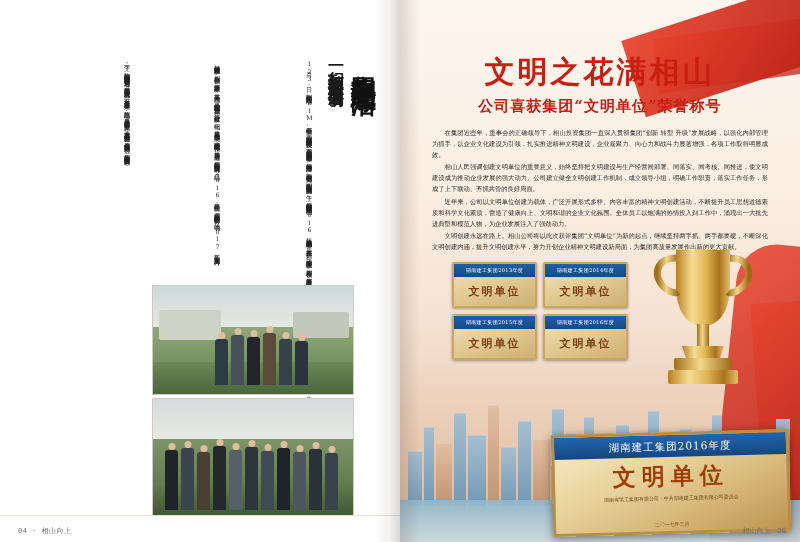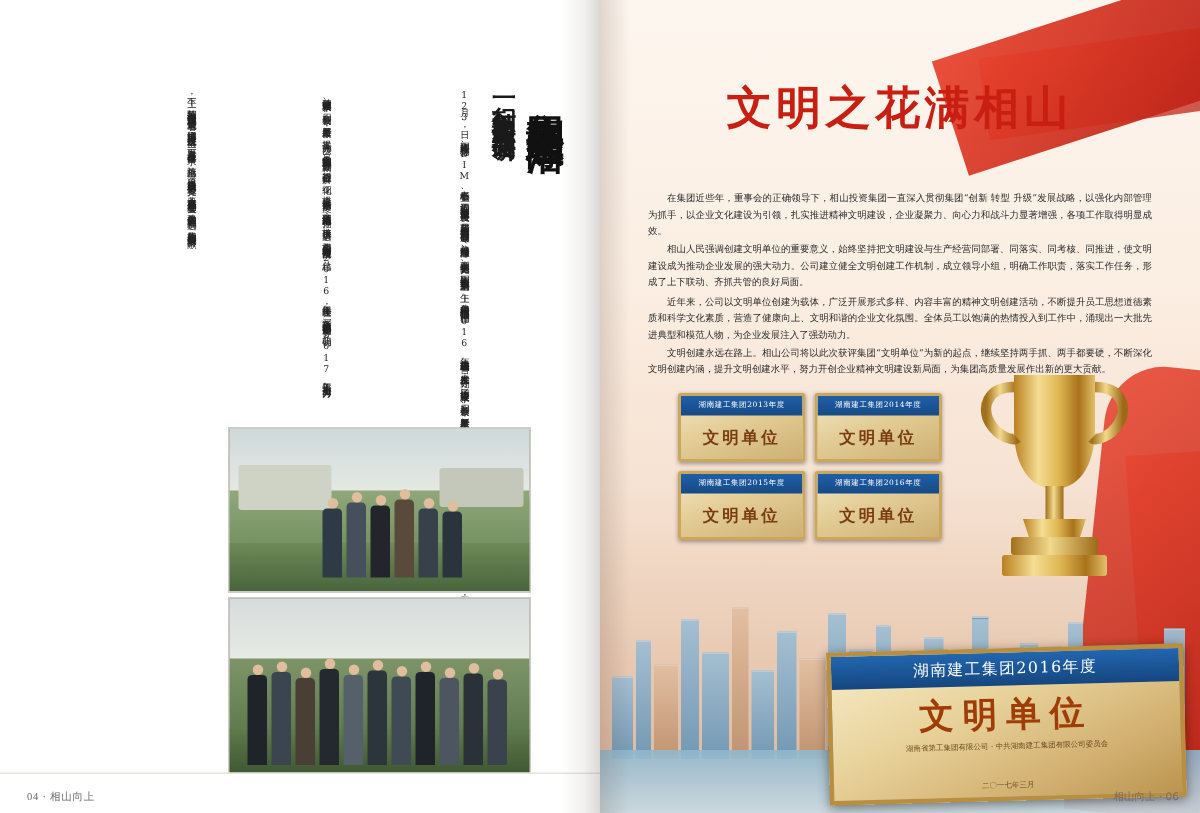--- a/index.html
+++ b/index.html
@@ -113,21 +113,21 @@
     left: 50%; transform: translateX(-50%);
     top: -7px;
     width: 7px; height: 7px;
     border-radius: 50%;
     background: #e0bd9c;
   }
 
   .page-foot {
     position: absolute;
     bottom: 6px;
-    font-family: Liberation Serif, serif;
+    font-family: Liberation Mono, monospace;
     font-size: 7px;
     color: #6a6a6a;
     letter-spacing: 0.5px;
     text-align: right;
   }
   #left-foot { left: 18px; }
 
   
   #right-page {
     position: absolute;
@@ -415,20 +415,21 @@
   </div>
 
   <div id="right-page">
 
     <div class="ribbon" id="ribbon1"></div>
     <div class="ribbon" id="ribbon2"></div>
     <div class="ribbon" id="ribbon3"></div>
     <div class="ribbon" id="ribbon4"></div>
 
     <div class="headline-main">文明之花满相山</div>
+    <div class="headline-sub">公司喜获集团“文明单位”荣誉称号</div>
 
     <div class="body-text">
       <p>在集团近些年，重事会的正确领导下，相山投资集团一直深入贯彻集团“创新 转型 升级”发展战略，以强化内部管理为抓手，以企业文化建设为引领，扎实推进精神文明建设，企业凝聚力、向心力和战斗力显著增强，各项工作取得明显成效。</p>
       <p>相山人民强调创建文明单位的重要意义，始终坚持把文明建设与生产经营同部署、同落实、同考核、同推进，使文明建设成为推动企业发展的强大动力。公司建立健全文明创建工作机制，成立领导小组，明确工作职责，落实工作任务，形成了上下联动、齐抓共管的良好局面。</p>
       <p>近年来，公司以文明单位创建为载体，广泛开展形式多样、内容丰富的精神文明创建活动，不断提升员工思想道德素质和科学文化素质，营造了健康向上、文明和谐的企业文化氛围。全体员工以饱满的热情投入到工作中，涌现出一大批先进典型和模范人物，为企业发展注入了强劲动力。</p>
       <p>文明创建永远在路上。相山公司将以此次获评集团“文明单位”为新的起点，继续坚持两手抓、两手都要硬，不断深化文明创建内涵，提升文明创建水平，努力开创企业精神文明建设新局面，为集团高质量发展作出新的更大贡献。</p>
     </div>
 
     <div class="plaques">
       <div class="plaque">

